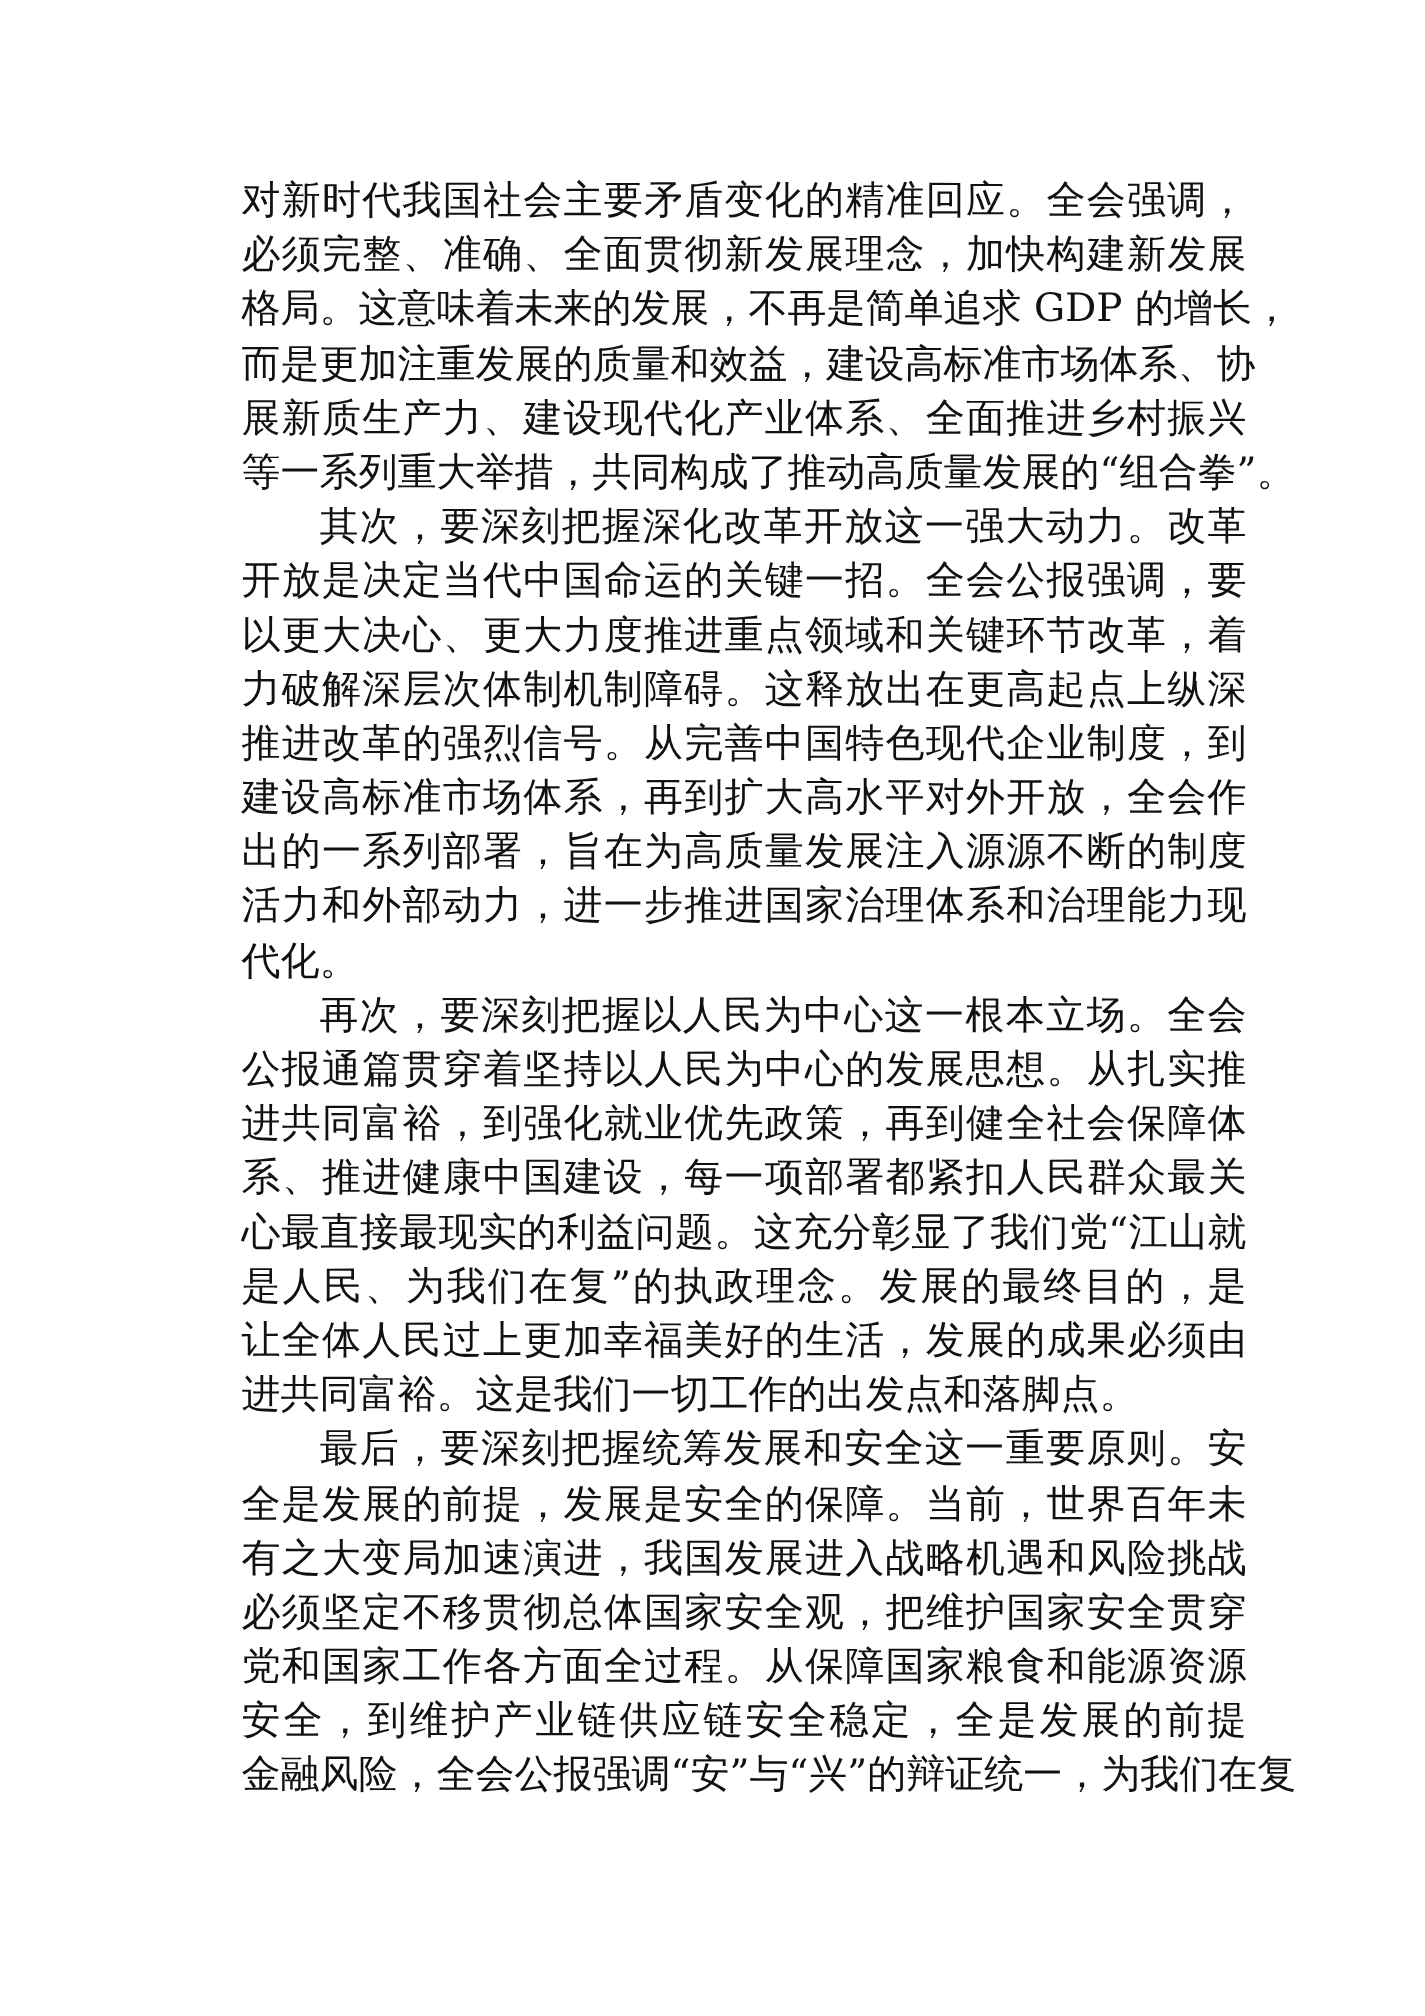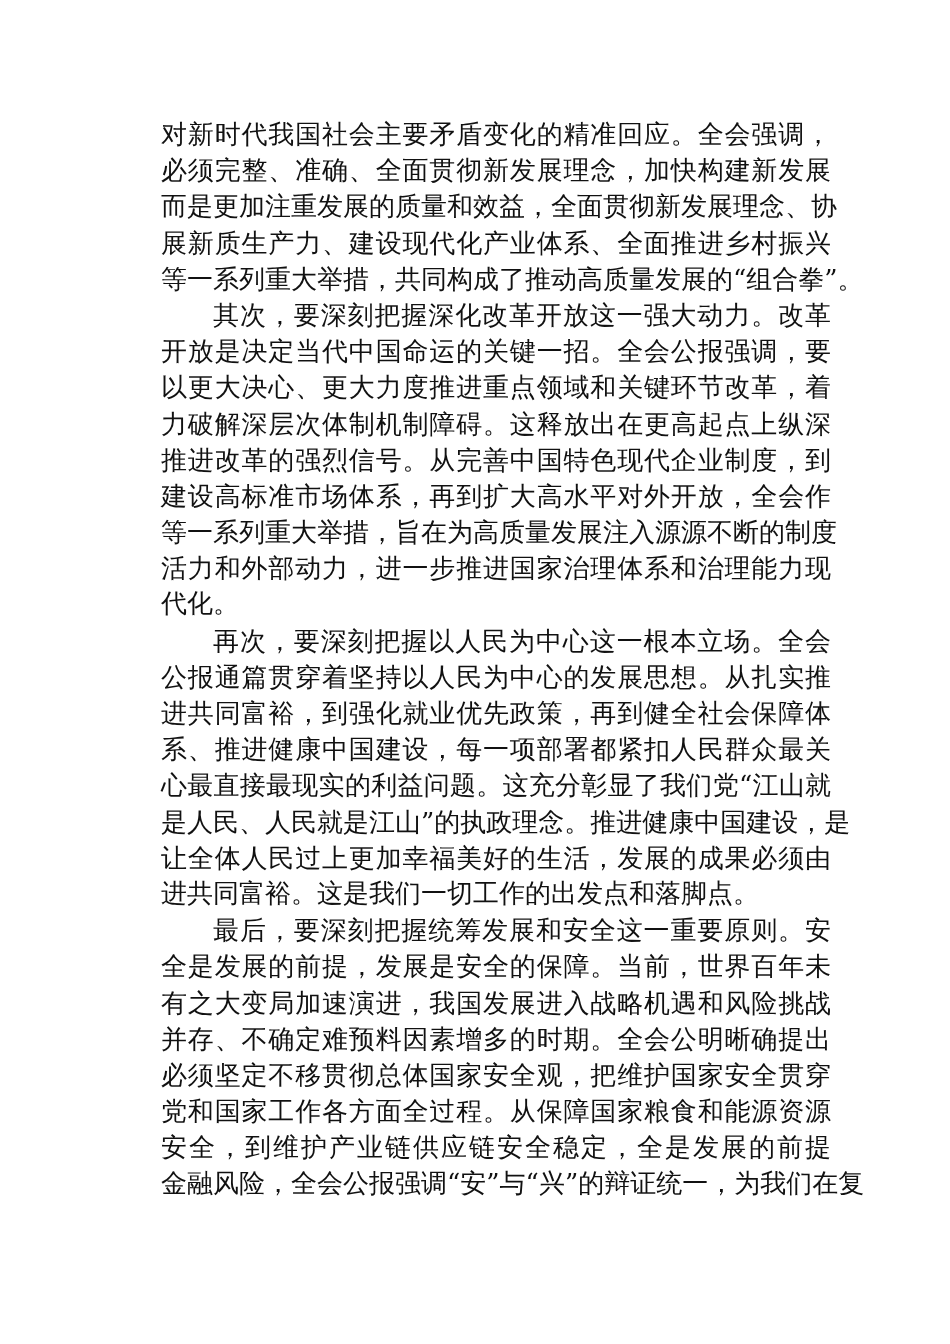--- a/index.html
+++ b/index.html
@@ -50,53 +50,53 @@
 </style>
 </head>
 <body>
 
 <div class="page">
   <div class="text-block">
 
     <div class="paragraph">
       <span class="line">对新时代我国社会主要矛盾变化的精准回应。全会强调，</span>
       <span class="line">必须完整、准确、全面贯彻新发展理念，加快构建新发展</span>
-      <span class="line">而是更加注重发展的质量和效益，全面贯彻新发展理念、协</span>
+      <span class="line">格局。这意味着未来的发展，不再是简单追求 GDP 的增长，</span>
+      <span class="line">而是更加注重发展的质量和效益，建设高标准市场体系、协</span>
       <span class="line">展新质生产力、建设现代化产业体系、全面推进乡村振兴</span>
       <span class="line">等一系列重大举措，共同构成了推动高质量发展的“组合拳”。</span>
     </div>
 
     <div class="paragraph">
       <span class="line indent">其次，要深刻把握深化改革开放这一强大动力。改革</span>
       <span class="line">开放是决定当代中国命运的关键一招。全会公报强调，要</span>
       <span class="line">以更大决心、更大力度推进重点领域和关键环节改革，着</span>
       <span class="line">力破解深层次体制机制障碍。这释放出在更高起点上纵深</span>
       <span class="line">推进改革的强烈信号。从完善中国特色现代企业制度，到</span>
       <span class="line">建设高标准市场体系，再到扩大高水平对外开放，全会作</span>
-      <span class="line">等一系列重大举措，旨在为高质量发展注入源源不断的制度</span>
+      <span class="line">出的一系列部署，旨在为高质量发展注入源源不断的制度</span>
       <span class="line">活力和外部动力，进一步推进国家治理体系和治理能力现</span>
       <span class="line last">代化。</span>
     </div>
 
     <div class="paragraph">
       <span class="line indent">再次，要深刻把握以人民为中心这一根本立场。全会</span>
       <span class="line">公报通篇贯穿着坚持以人民为中心的发展思想。从扎实推</span>
       <span class="line">进共同富裕，到强化就业优先政策，再到健全社会保障体</span>
       <span class="line">系、推进健康中国建设，每一项部署都紧扣人民群众最关</span>
       <span class="line">心最直接最现实的利益问题。这充分彰显了我们党“江山就</span>
-      <span class="line">是人民、人民就是江山”的执政理念。推进健康中国建设，是</span>
+      <span class="line">是人民、为我们在复”的执政理念。发展的最终目的，是</span>
       <span class="line">让全体人民过上更加幸福美好的生活，发展的成果必须由</span>
       <span class="line last">进共同富裕。这是我们一切工作的出发点和落脚点。</span>
     </div>
 
     <div class="paragraph">
       <span class="line indent">最后，要深刻把握统筹发展和安全这一重要原则。安</span>
       <span class="line">全是发展的前提，发展是安全的保障。当前，世界百年未</span>
       <span class="line">有之大变局加速演进，我国发展进入战略机遇和风险挑战</span>
-      <span class="line">并存、不确定难预料因素增多的时期。全会公明晰确提出</span>
       <span class="line">必须坚定不移贯彻总体国家安全观，把维护国家安全贯穿</span>
       <span class="line">党和国家工作各方面全过程。从保障国家粮食和能源资源</span>
       <span class="line">安全，到维护产业链供应链安全稳定，全是发展的前提</span>
       <span class="line">金融风险，全会公报强调“安”与“兴”的辩证统一，为我们在复</span>
     </div>
 
   </div>
 </div>
 
 </body></html>

